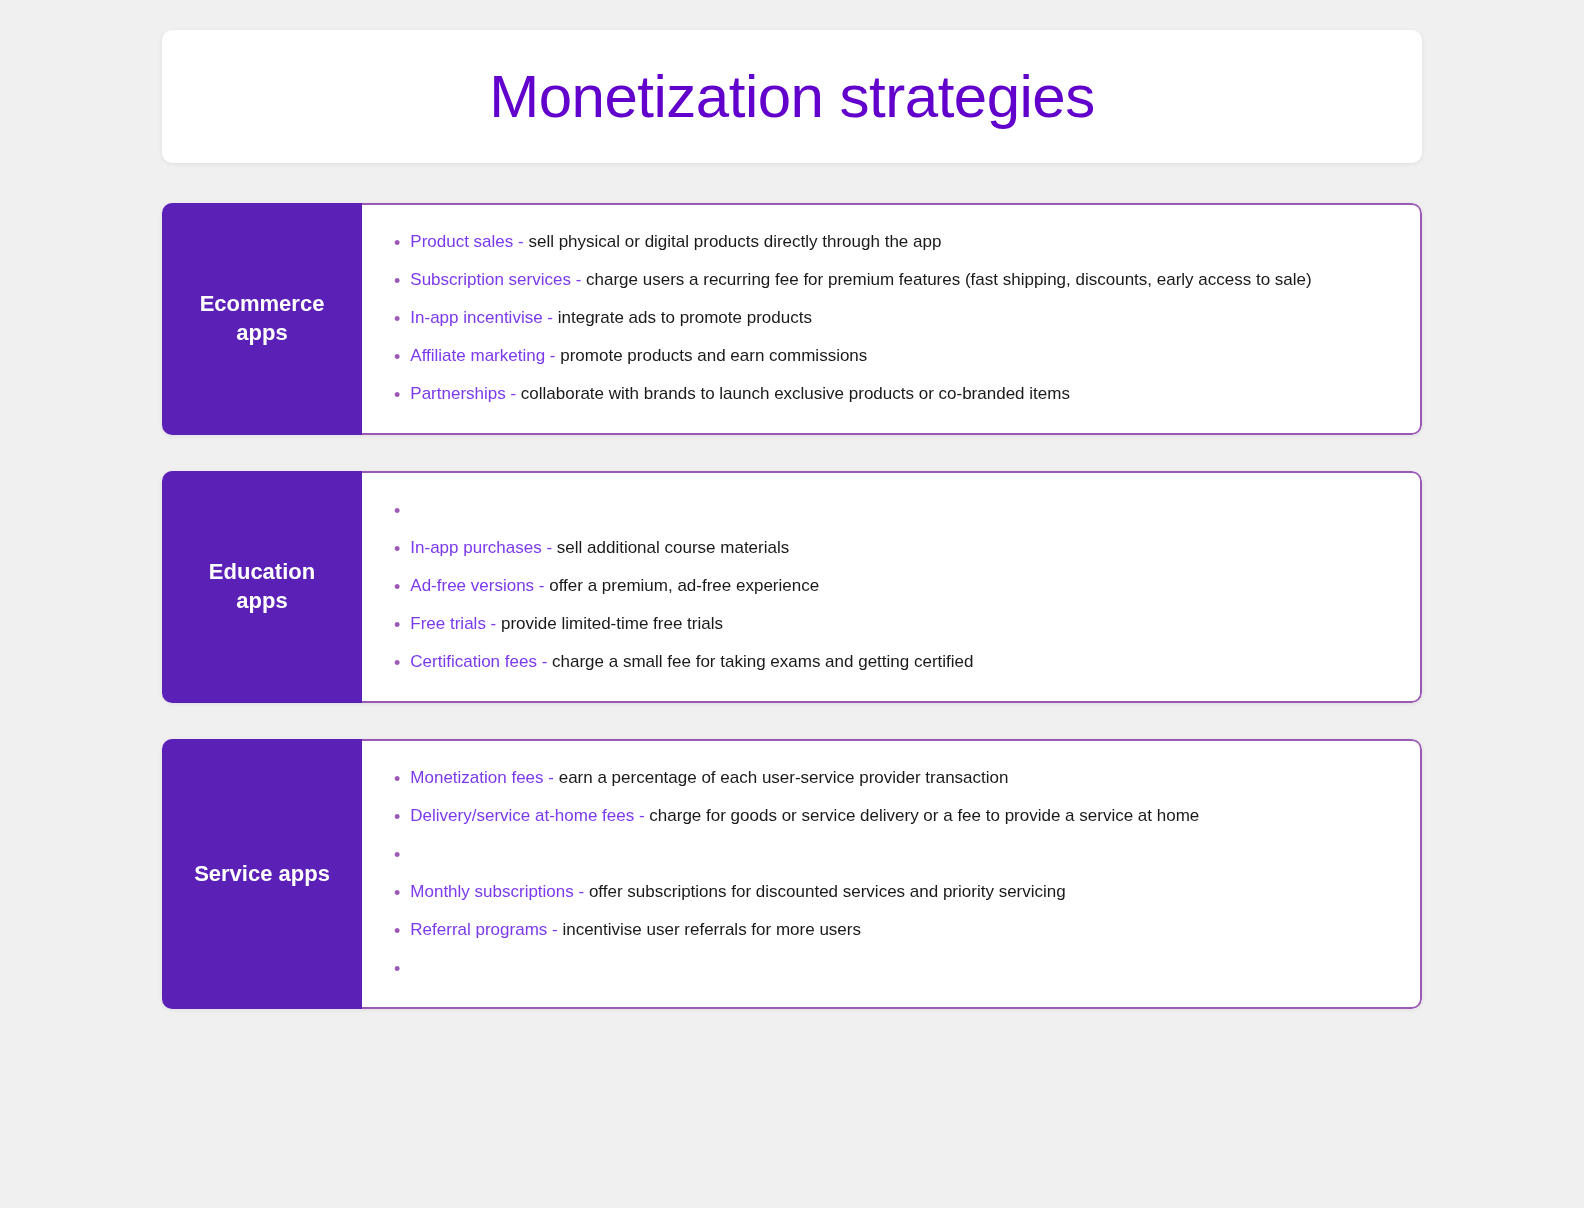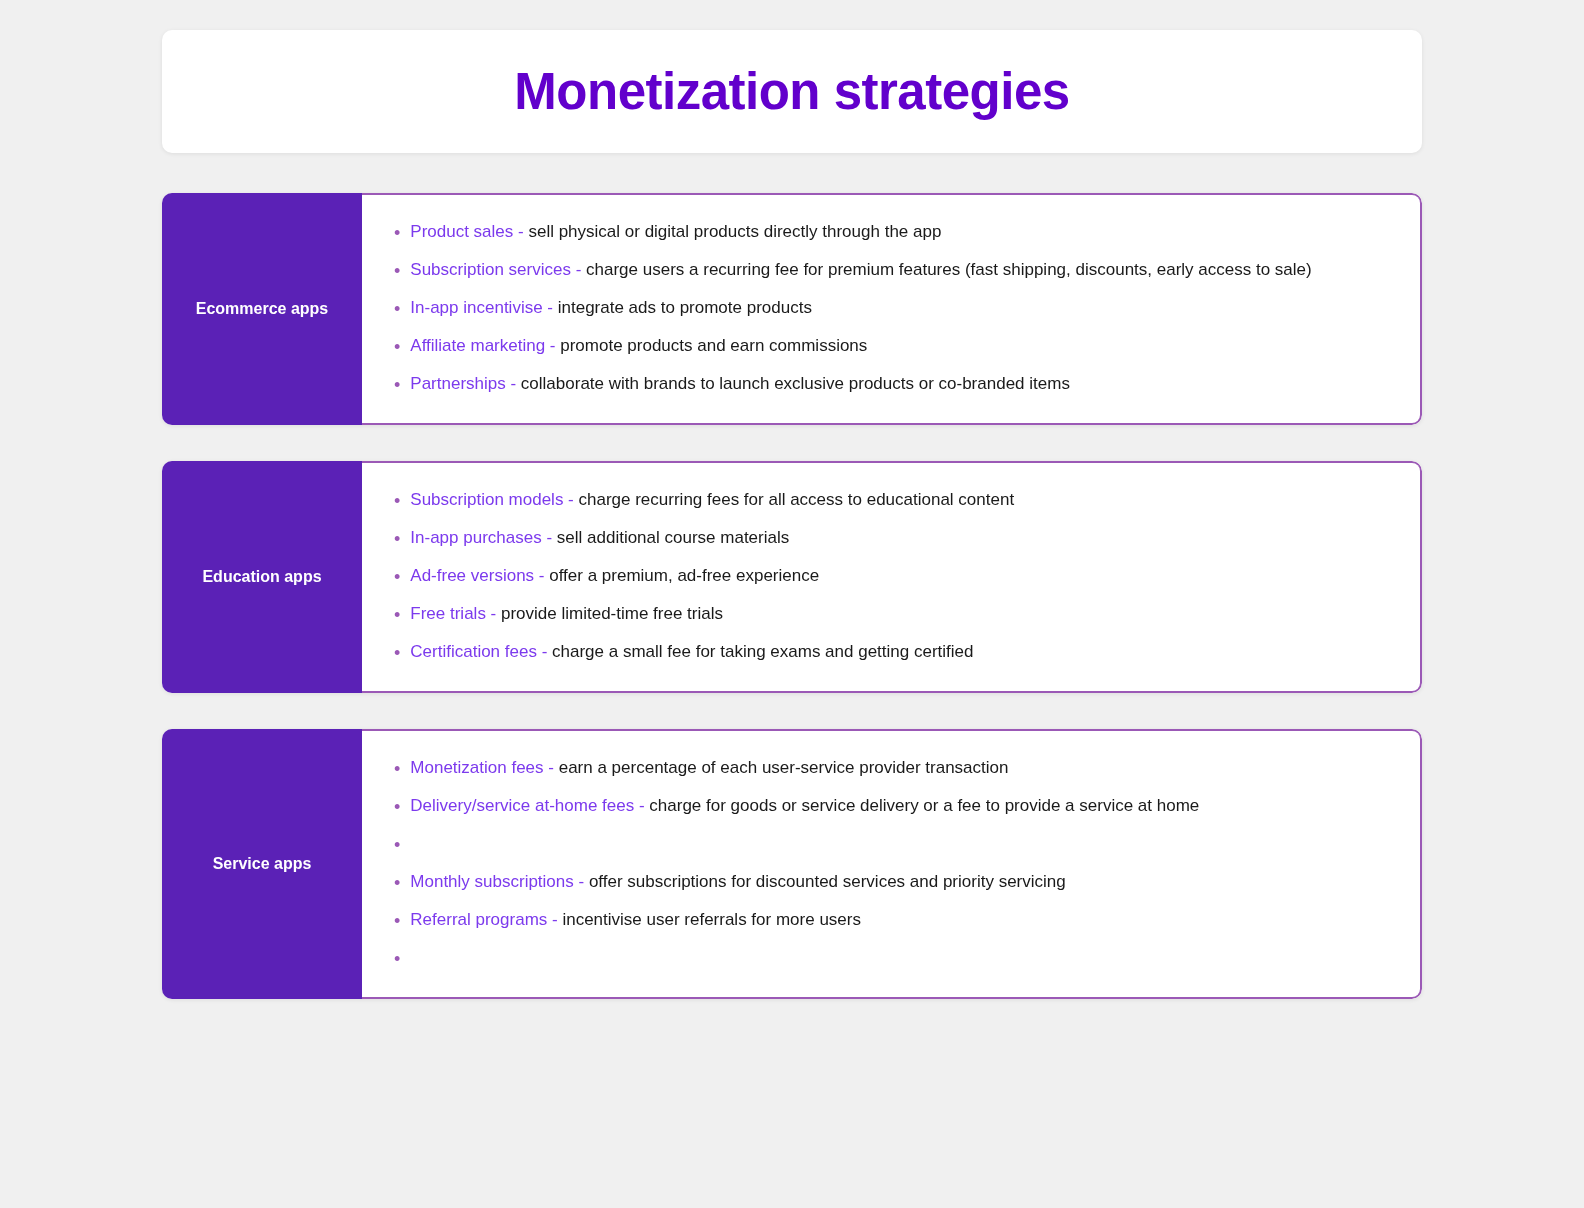--- a/index.html
+++ b/index.html
@@ -23,39 +23,39 @@
     .title-card {
       background: #ffffff;
       border-radius: 10px;
       padding: 32px 40px;
       margin-bottom: 40px;
       text-align: center;
       box-shadow: 0 1px 4px rgba(0,0,0,0.08);
     }
 
     .page-title {
-      font-size: 51px;
-      font-weight: 700;
+      font-size: 60px;
+      font-weight: 400;
       color: #6200cc;
       letter-spacing: -0.5px;
     }
 
     .section-row {
       display: flex;
       margin-bottom: 36px;
       background: #ffffff;
       border-radius: 10px;
       overflow: hidden;
       box-shadow: 0 1px 4px rgba(0,0,0,0.08);
     }
 
     .section-label {
       background: #5b21b6;
       color: #ffffff;
-      font-size: 16px;
+      font-size: 22px;
       font-weight: 700;
       padding: 28px 20px;
       display: flex;
       align-items: center;
       justify-content: center;
       min-width: 200px;
       width: 200px;
       text-align: center;
       line-height: 1.3;
     }
@@ -135,21 +135,20 @@
             </li>
           </ul>
         </div>
       </div>
       <div class="section-row">
         <div class="section-label">Education apps</div>
         <div class="section-content">
           <ul class="bullet-list">
             <li>
               <span class="bullet-dot">•</span>
-              <span><span class="keyword">Subscription models -</span> charge recurring fees for all access to educational content</span>
             </li>
             <li>
               <span class="bullet-dot">•</span>
               <span><span class="keyword">In-app purchases -</span> sell additional course materials</span>
             </li>
             <li>
               <span class="bullet-dot">•</span>
               <span><span class="keyword">Ad-free versions -</span> offer a premium, ad-free experience</span>
             </li>
             <li>

